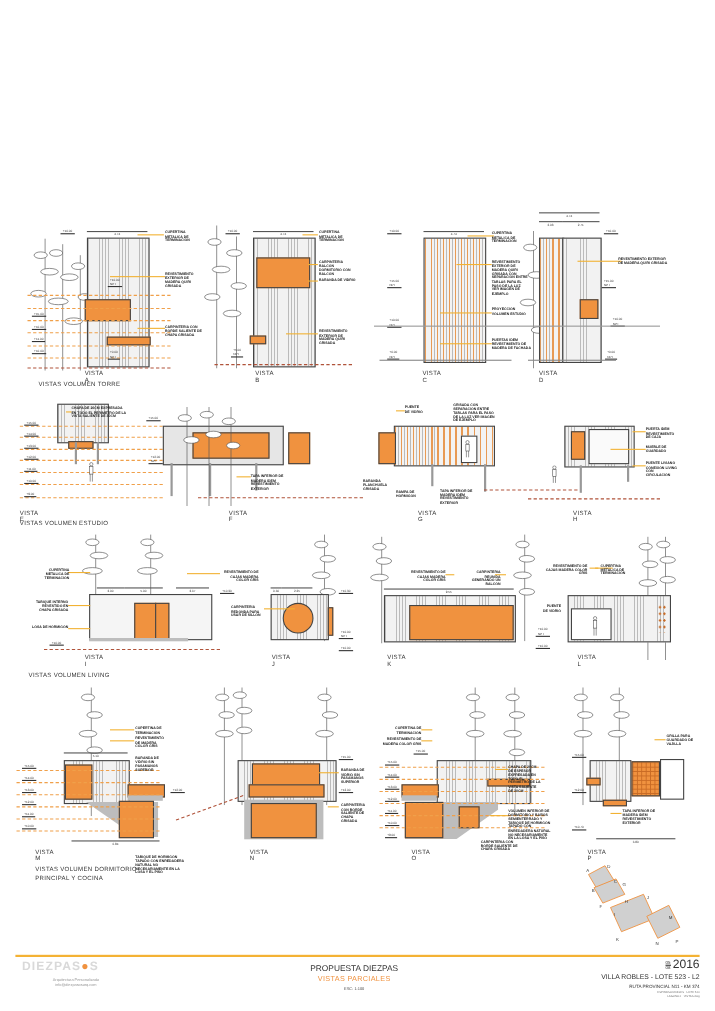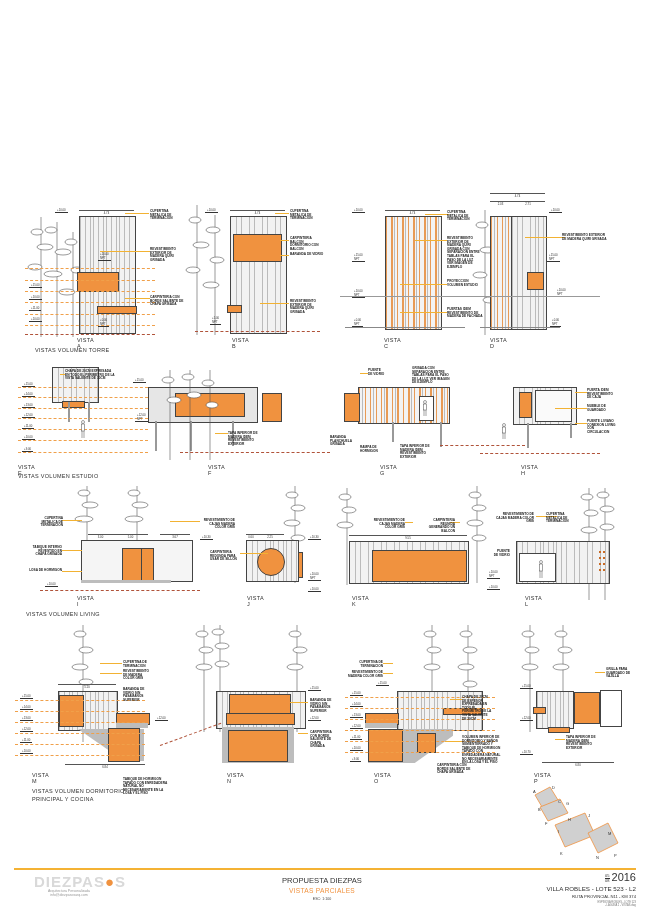--- a/index.html
+++ b/index.html
@@ -16,21 +16,21 @@
   .wood{background-image:repeating-linear-gradient(90deg,#e89a54 0 1.2px,#f3f3f3 1.2px 3px,#bbb 3px 3.5px,#f3f3f3 3.5px 5.5px);}
   .orange{position:absolute;background:#f0923f;border:0.9px solid #444;}
   .slab{position:absolute;background:#bdbdbd;}
   .hline{position:absolute;height:0;border-top:0.6px dashed #f0a04a;}
   .ground{position:absolute;height:0;border-top:0.8px dashed #b0533a;}
   .leader{position:absolute;border-top:0.6px solid #f2b233;}
   .pillar{position:absolute;background:#999;width:2px;}
   .tree{position:absolute;}
   .person{position:absolute;}
   .footer-line{position:absolute;left:14px;right:14px;top:868px;height:1.5px;background:#f4b234;}
-  .logo{position:absolute;left:34px;top:873px;font-size:15px;font-weight:bold;letter-spacing:1px;color:#d9d9d9;}
+  .logo{position:absolute;left:20px;top:873px;font-size:11px;font-weight:bold;letter-spacing:1px;color:#d9d9d9;}
   .logo .dot{color:#f0923f;}
   .logo-sub{position:absolute;left:34px;top:889px;width:70px;text-align:center;font-size:3.5px;color:#999;line-height:4.2px;}
   .tb-title{position:absolute;left:222px;width:200px;top:876px;text-align:center;font-size:7.6px;color:#333;}
   .tb-sub{position:absolute;left:222px;width:200px;top:887px;text-align:center;font-size:6.6px;color:#f0923f;letter-spacing:.3px;}
   .tb-scale{position:absolute;left:222px;width:200px;top:897px;text-align:center;font-size:3.6px;color:#444;}
   .tb-right{position:absolute;right:14px;text-align:right;color:#333;}
   .frac{display:inline-block;font-size:4px;line-height:4px;text-align:center;vertical-align:middle;margin-right:2px;}
   .frac span{display:block;}
   .frac span.top{border-bottom:0.5px solid #333;}
 </style>

